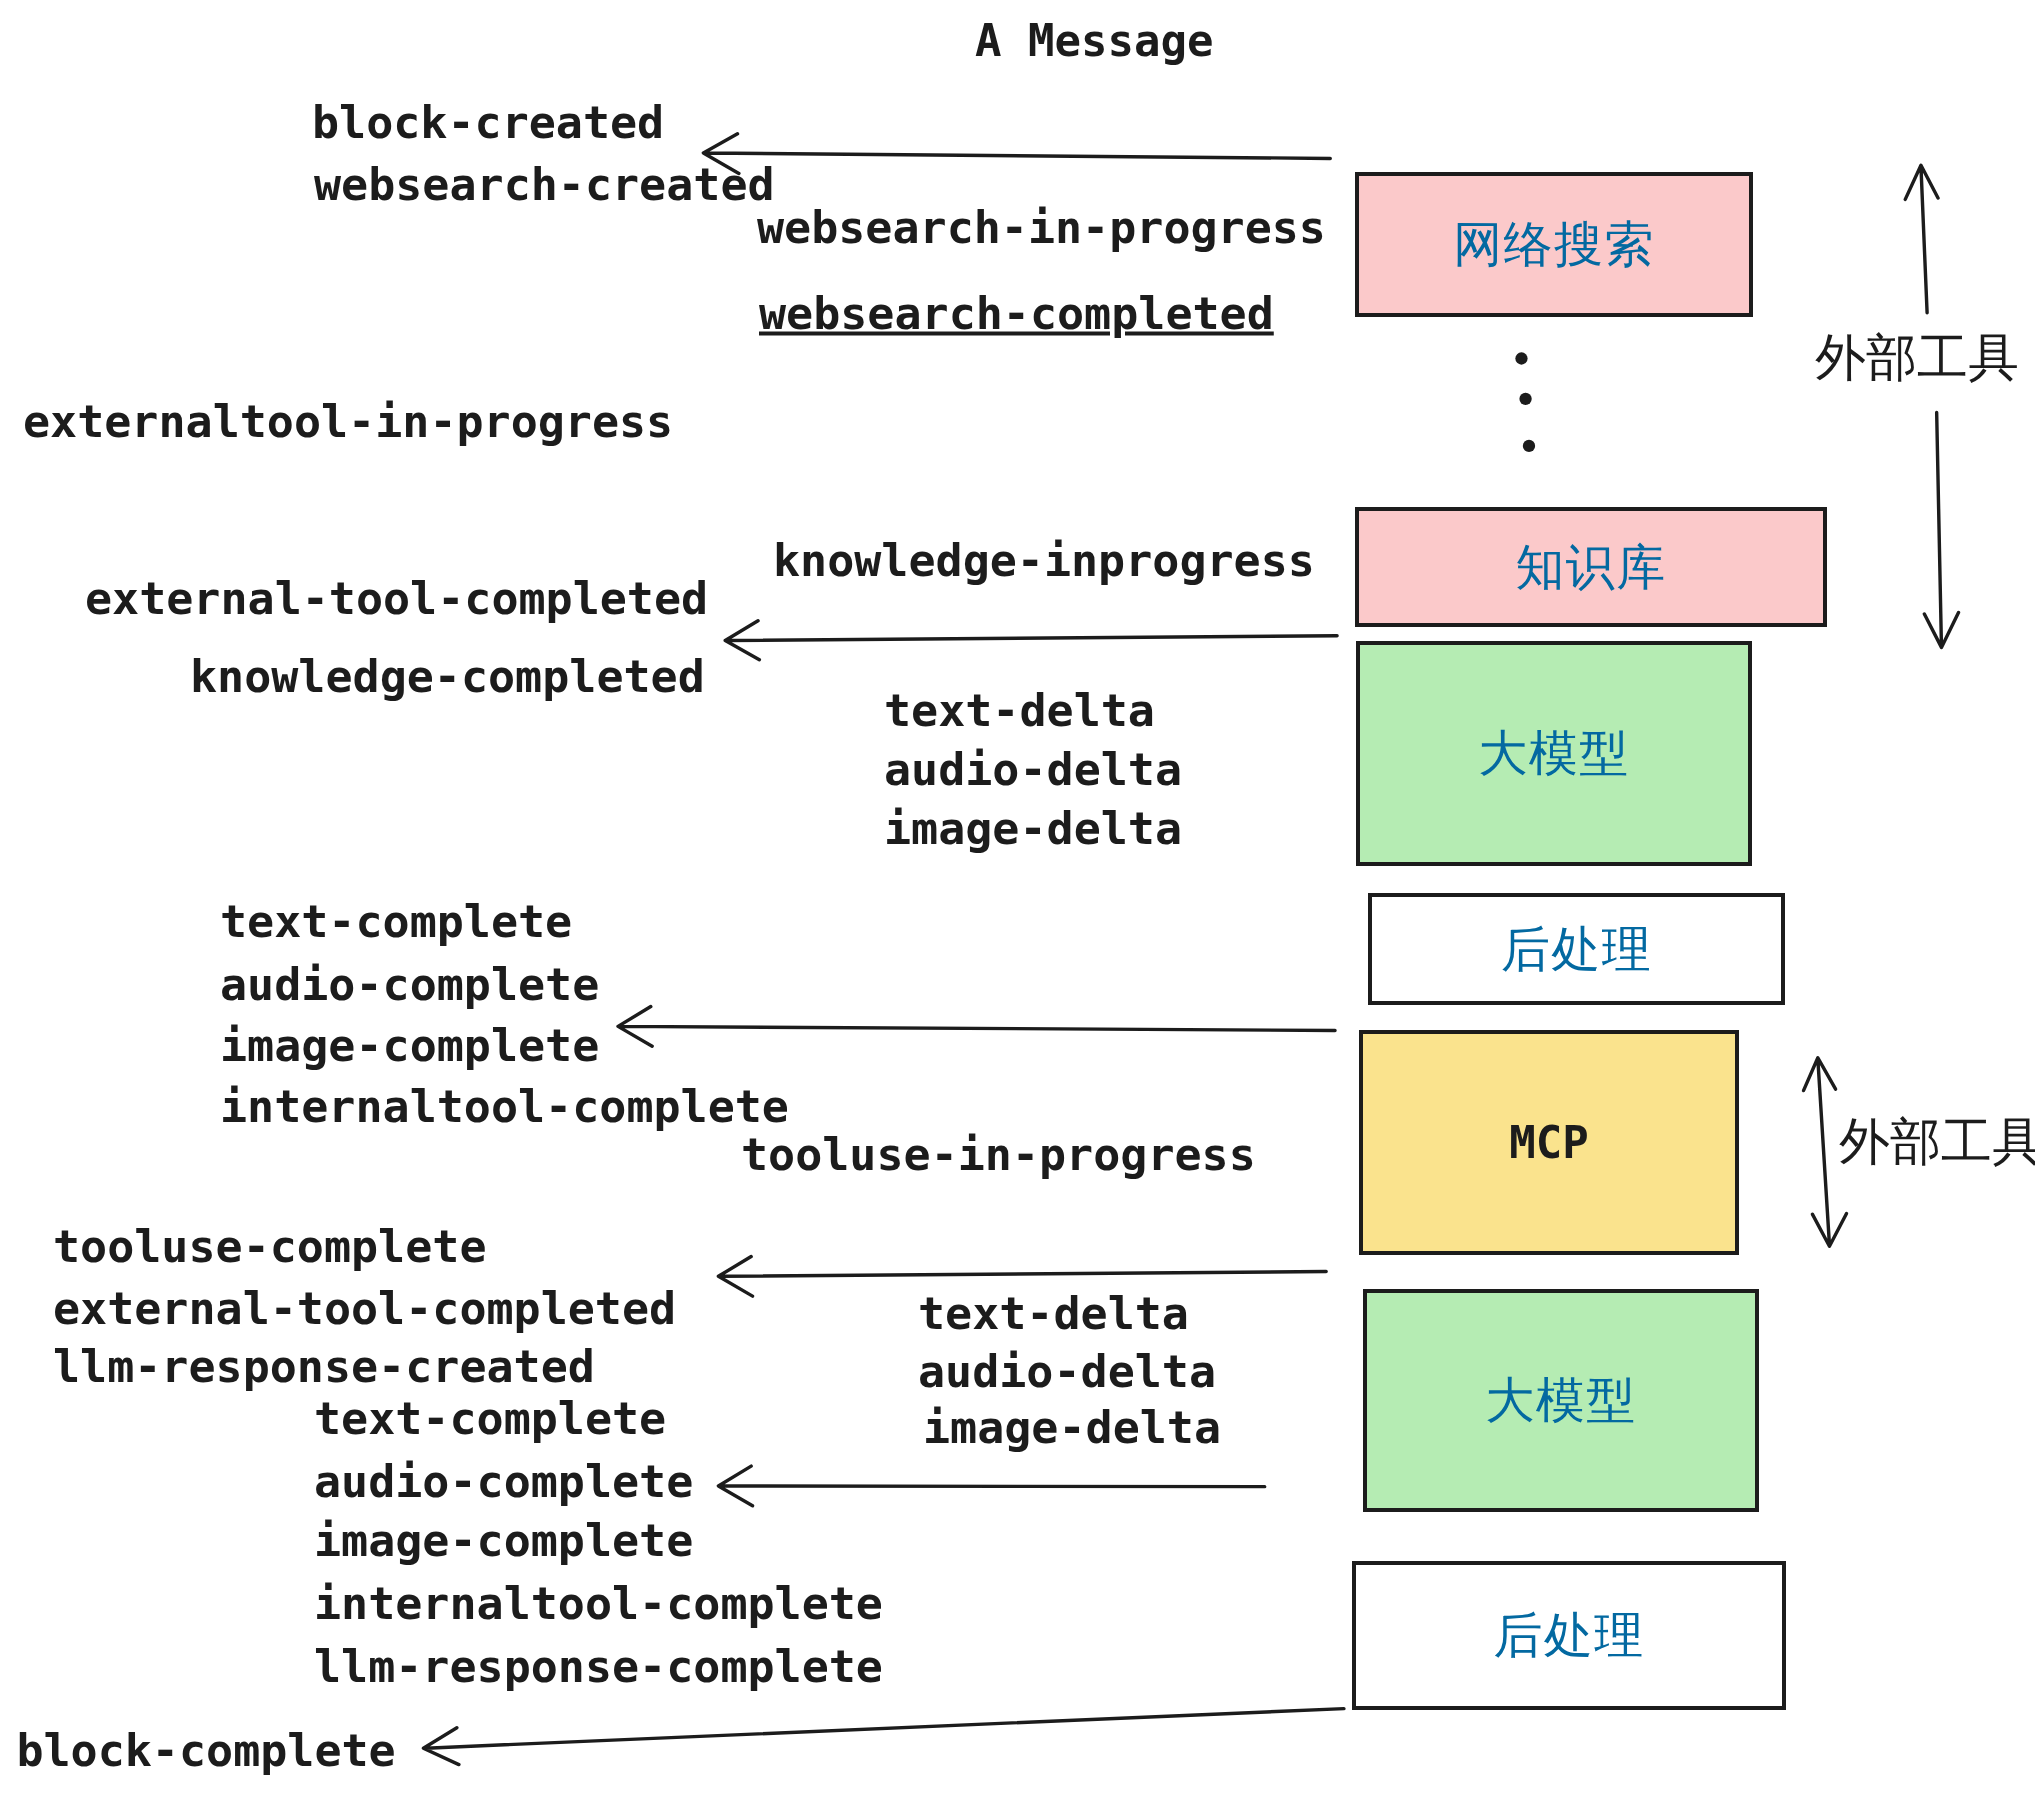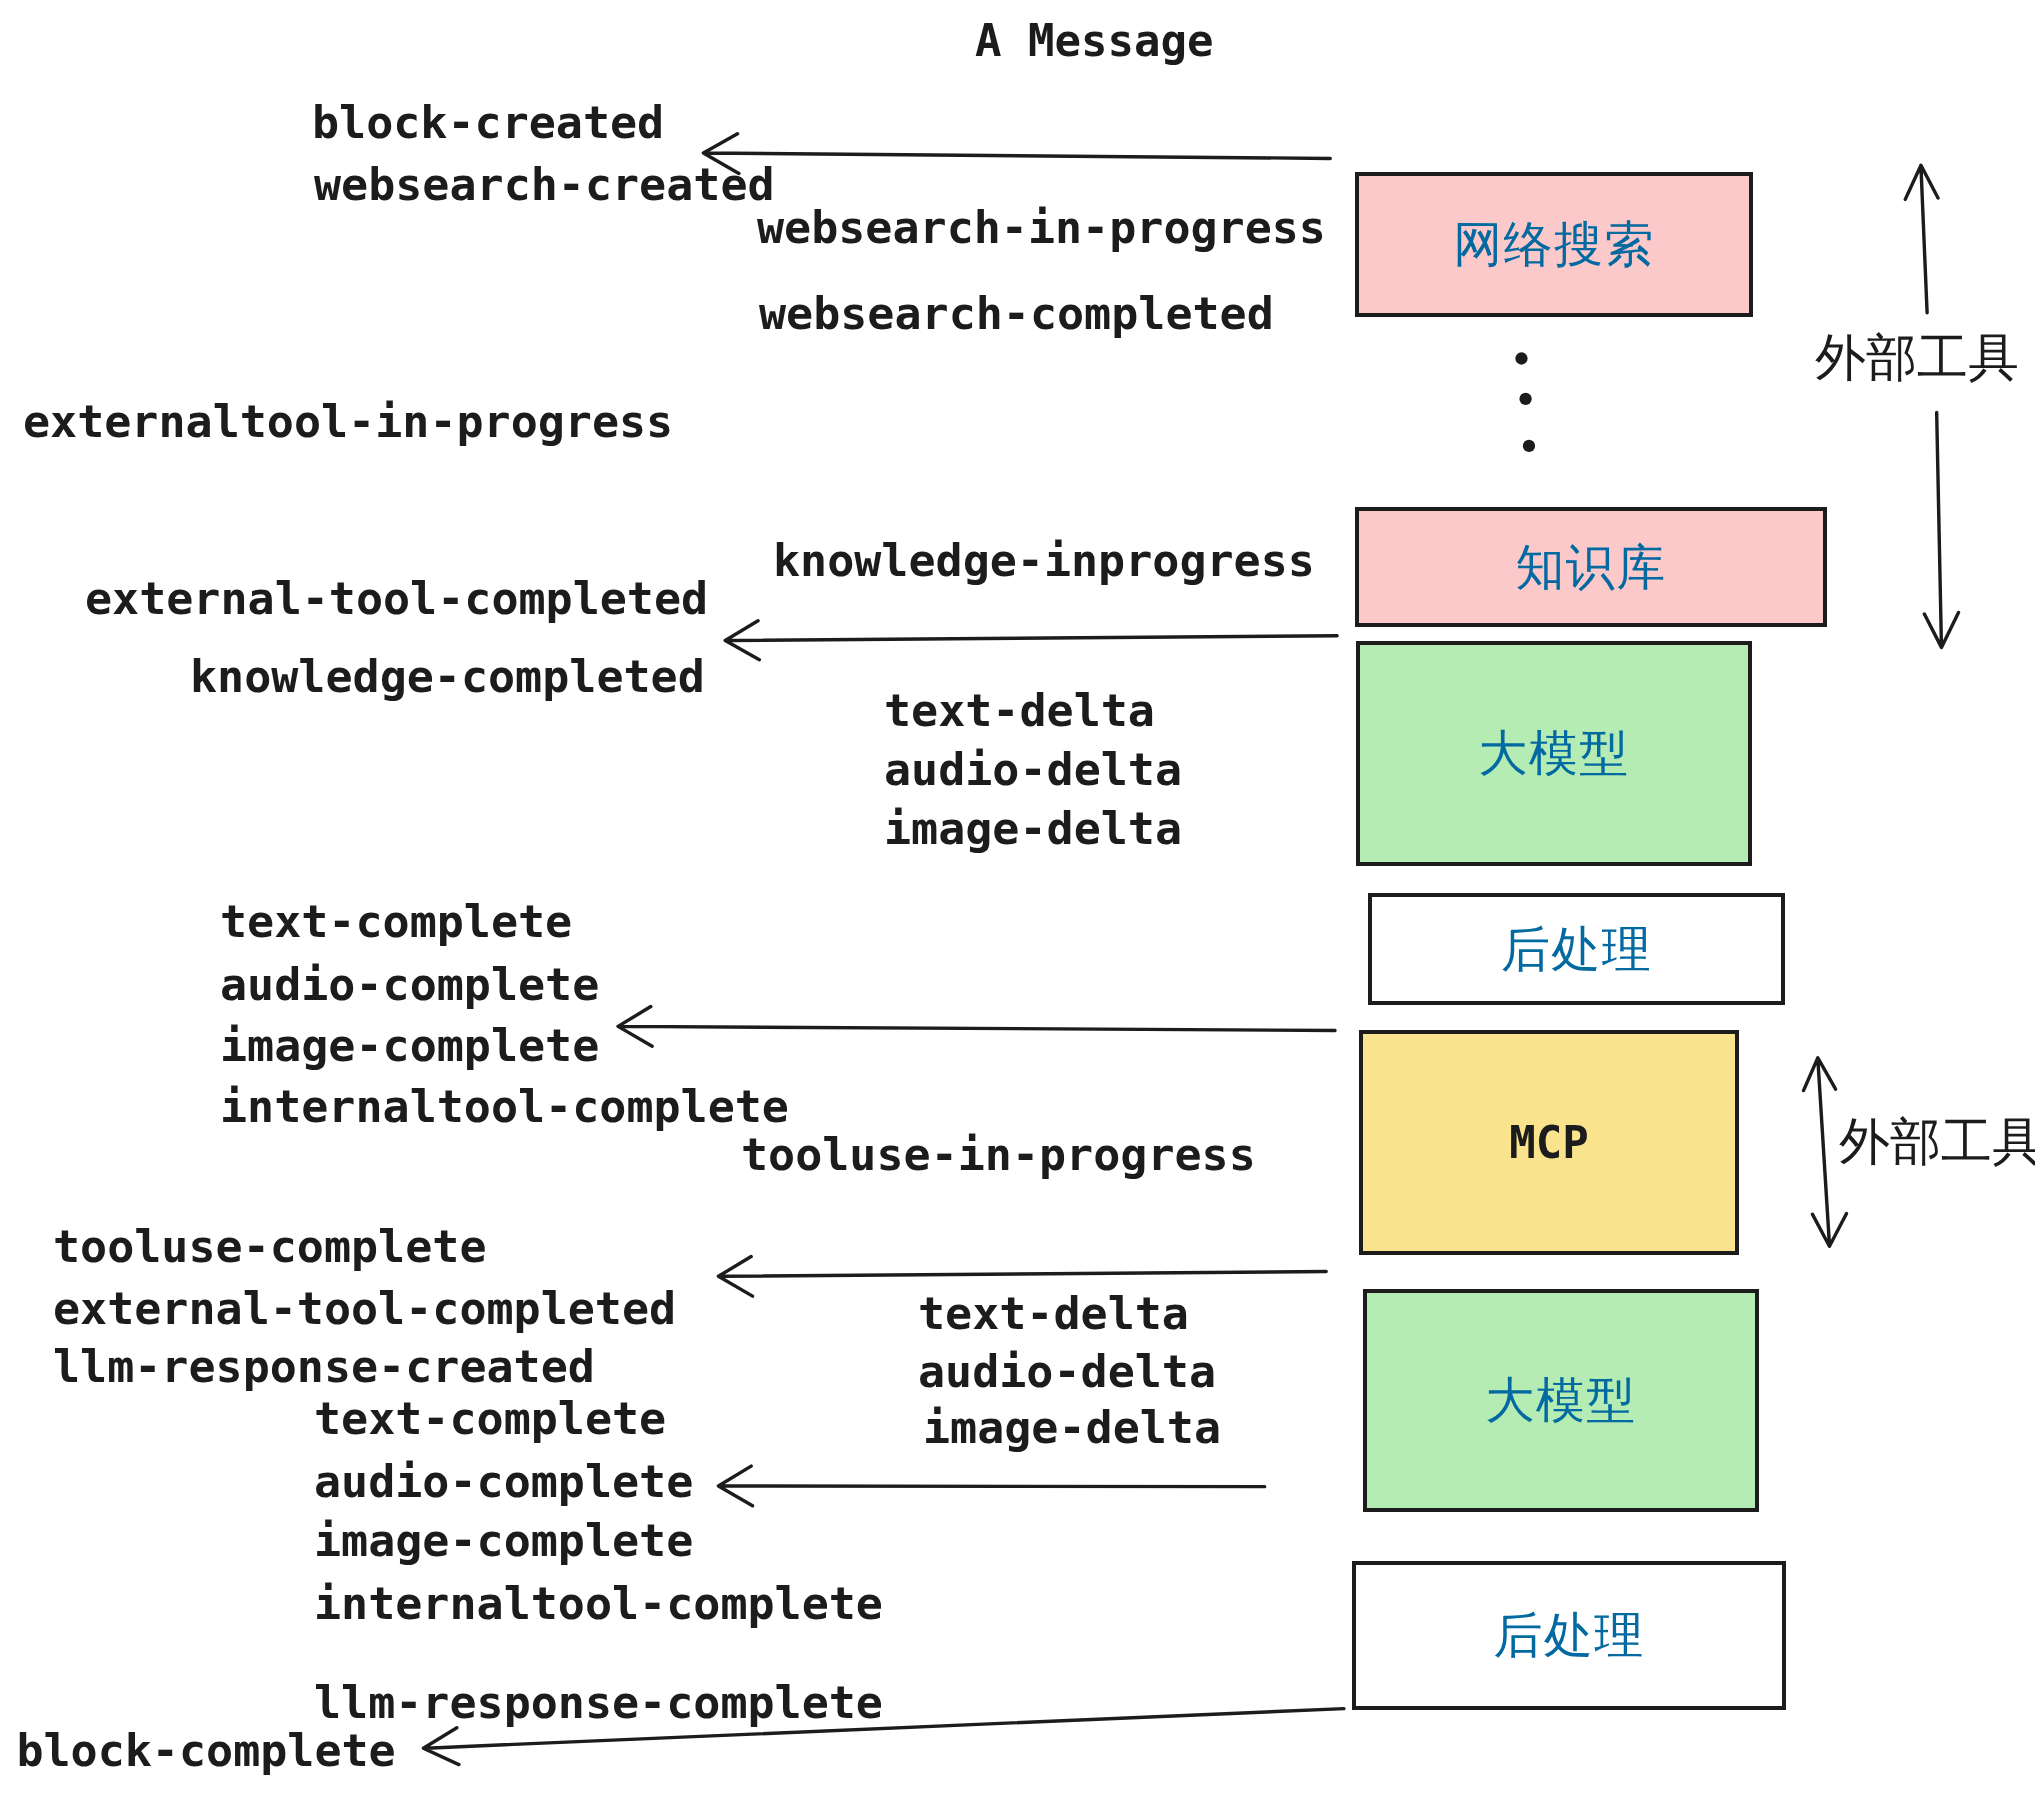--- a/index.html
+++ b/index.html
@@ -65,21 +65,21 @@
 </head>
 <body>
 
 <div id="canvas">
 
   <div class="title" style="left:975px; top:41px;">A Message</div>
 
   <div class="ev" style="left:312px;  top:122px;">block-created</div>
   <div class="ev" style="left:757px; top:227px;">websearch-in-progress</div>
   <div class="ev" style="left:314px;  top:184px;">websearch-created</div>
-  <div class="ev" style="left:759px; top:313px;">websearch-completed</div>
+  <div class="ev" style="left:759px; top:313px;text-decoration:underline;">websearch-completed</div>
   <div class="ev" style="left:23px;   top:421px;">externaltool-in-progress</div>
   <div class="ev" style="left:85px;  top:598px;">external-tool-completed</div>
   <div class="ev" style="left:190px;  top:676px;">knowledge-completed</div>
   <div class="ev" style="left:773px; top:560px;">knowledge-inprogress</div>
   <div class="ev" style="left:884px; top:710px;">text-delta</div>
   <div class="ev" style="left:884px; top:769px;">audio-delta</div>
   <div class="ev" style="left:884px; top:828px;">image-delta</div>
   <div class="ev" style="left:220px;  top:921px;">text-complete</div>
   <div class="ev" style="left:220px;  top:984px;">audio-complete</div>
   <div class="ev" style="left:220px;  top:1045px;">image-complete</div>
@@ -88,21 +88,21 @@
   <div class="ev" style="left:53px;   top:1246px;">tooluse-complete</div>
   <div class="ev" style="left:53px;   top:1308px;">external-tool-completed</div>
   <div class="ev" style="left:53px;   top:1366px;">llm-response-created</div>
   <div class="ev" style="left:918px; top:1313px;">text-delta</div>
   <div class="ev" style="left:918px; top:1371px;">audio-delta</div>
   <div class="ev" style="left:923px; top:1427px;">image-delta</div>
   <div class="ev" style="left:314px;  top:1418px;">text-complete</div>
   <div class="ev" style="left:314px;  top:1481px;">audio-complete</div>
   <div class="ev" style="left:314px;  top:1540px;">image-complete</div>
   <div class="ev" style="left:314px;  top:1603px;">internaltool-complete</div>
-  <div class="ev" style="left:314px;  top:1666px;margin-top:36px;">llm-response-complete</div>
+  <div class="ev" style="left:314px;  top:1666px;">llm-response-complete</div>
   <div class="ev" style="left:16.4px;   top:1750px;">block-complete</div>
 
   <div class="box" style="left: 1355px; top: 172px; width: 398px; height: 145px; background: rgb(251, 201, 202);">
     <span class="cjk">网络搜索</span>
   </div>
   <div class="box" style="left: 1355px; top: 507px; width: 472px; height: 120px; background: rgb(251, 201, 202);">
     <span class="cjk">知识库</span>
   </div>
   <div class="box" style="left: 1356px; top: 641px; width: 396px; height: 225px; background: rgb(181, 236, 179);">
     <span class="cjk">大模型</span>

